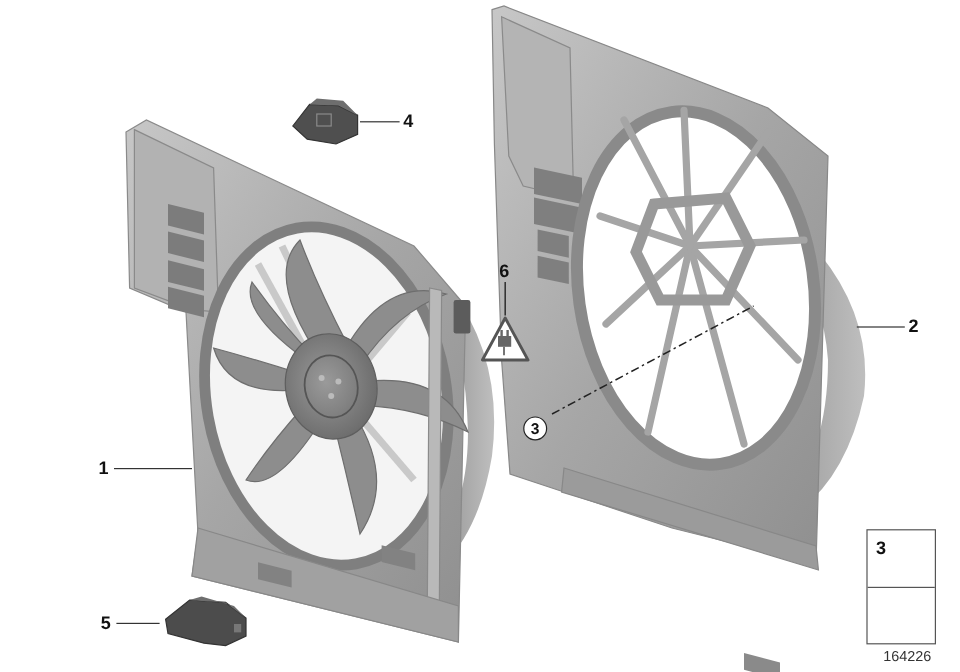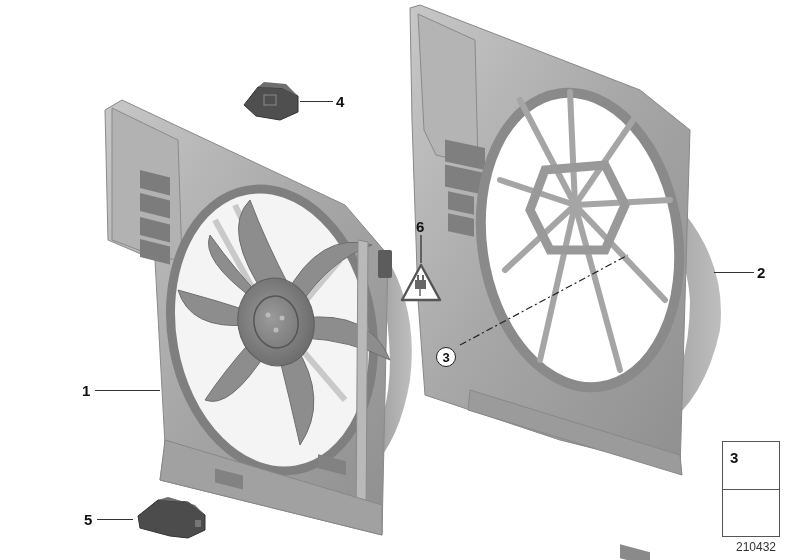--- a/index.html
+++ b/index.html
@@ -167,14 +167,14 @@
   <div class="leader" style="left:97px;top:519px;width:36px;"></div>
 
   <span class="callout" style="left:416px;top:219px;">6</span>
 
   <div class="legend-box">
     <div class="legend-top">
       <span class="legend-num">3</span>
     </div>
   </div>
 
-  <span class="diagram-id">210432</span>
+  <span class="diagram-id">164226</span>
 </div>
 
 </body></html>

